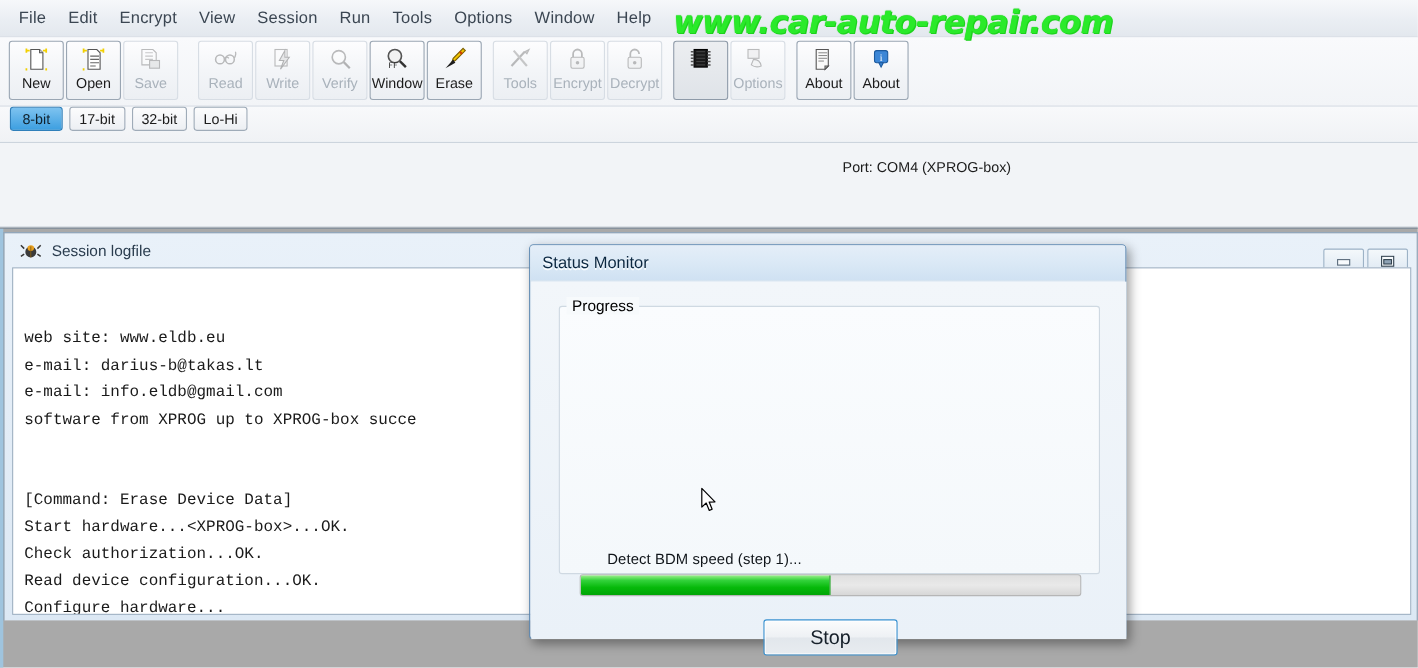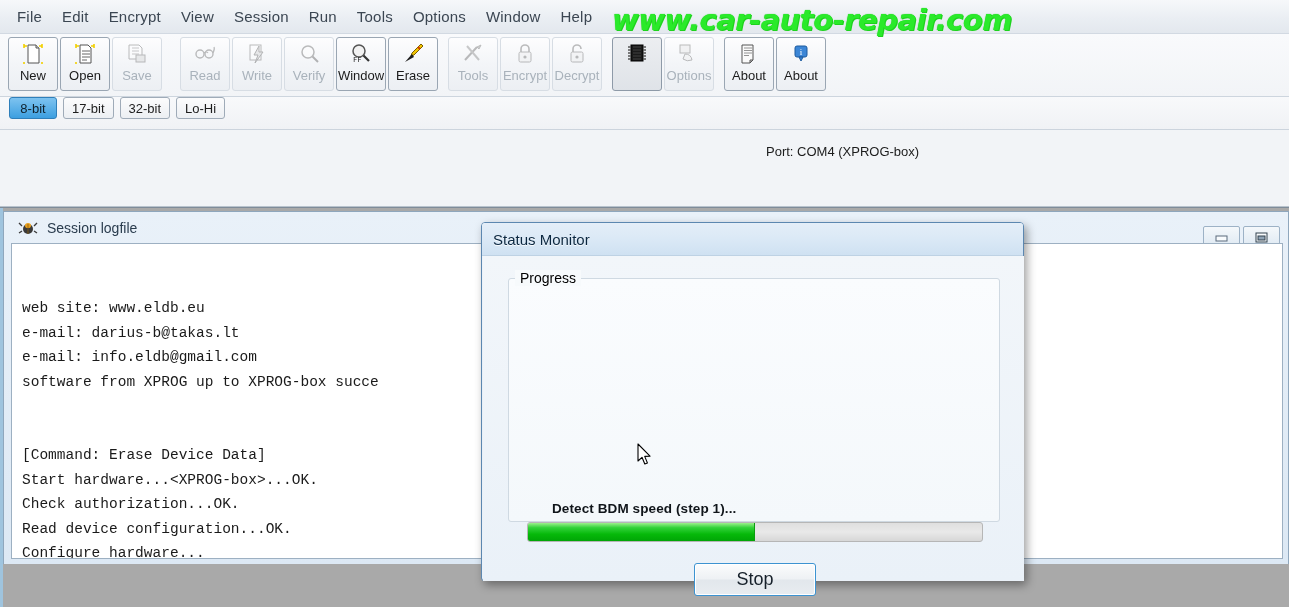--- a/index.html
+++ b/index.html
@@ -229,21 +229,21 @@
     box-sizing: border-box;
   }
   .groupbox-label {
     position: absolute; left: 32px; top: 14px;
     background: #f7fafc;
     padding: 0 5px;
     font-size: 14px; color: #000000;
   }
   .progress-label {
     position: absolute; left: 43px; top: 222px;
-    font-size: 13.5px; font-weight: bold; color: #10151a;
+    font-size: 13.5px; font-weight: normal; color: #10151a;
     letter-spacing: .1px;
     white-space: nowrap;
   }
   .progress-outer {
     position: absolute; left: 18px; top: 243px;
     width: 456px; height: 20px;
     background: linear-gradient(#dfdfdf, #e9e9e9 50%, #d7d7d7);
     border: 1px solid #b6b6b6;
     border-radius: 3px;
     box-sizing: border-box;

